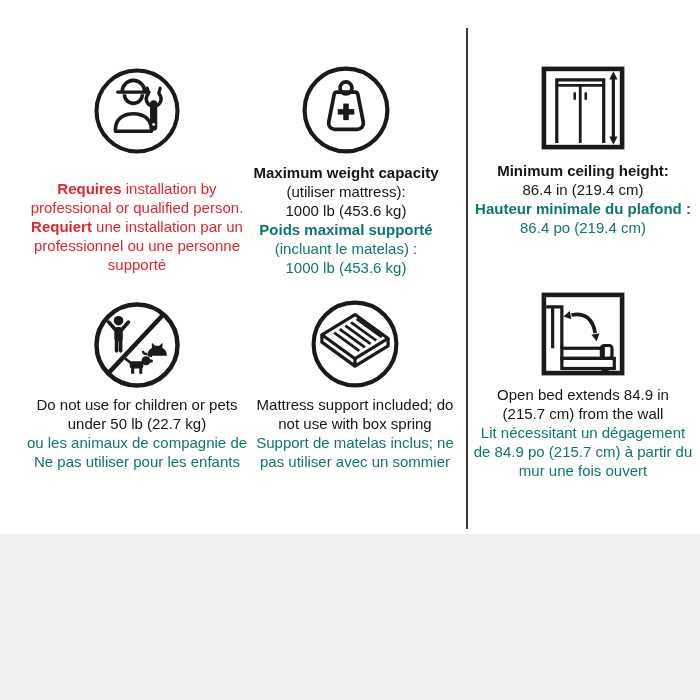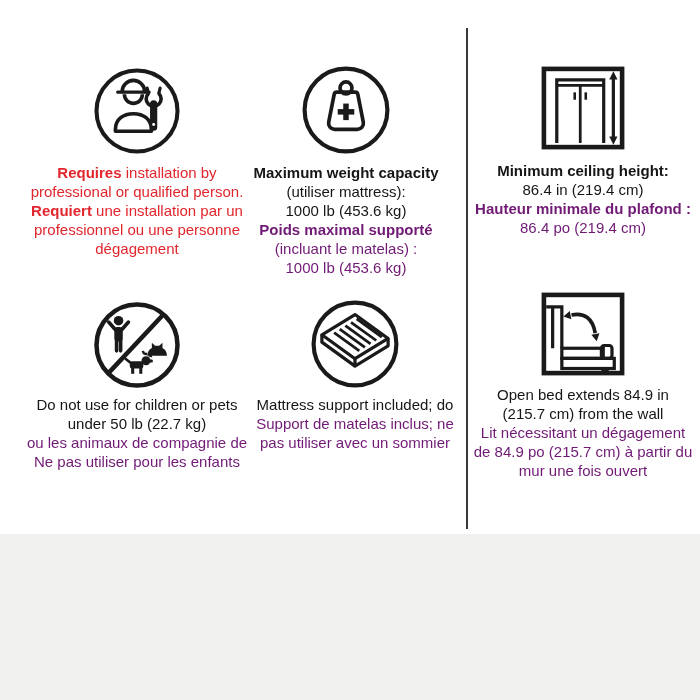--- a/index.html
+++ b/index.html
@@ -1,31 +1,31 @@
 <!DOCTYPE html>
 <html><head>
 <meta charset="utf-8">
 <style>
   html,body{margin:0;padding:0;}
   body{width:700px;height:700px;background:#fff;font-family:"Liberation Sans",sans-serif;}
   .canvas{position:relative;width:700px;height:700px;background:#fff;overflow:hidden;}
   .vdivider{position:absolute;left:466px;top:28px;width:1.5px;height:501px;background:#3a3a3a;}
   .cell{position:absolute;display:flex;flex-direction:column;align-items:center;text-align:center;}
-  .c1{left:18px;top:58px;width:238px;}
+  .c1{left:18px;top:58px;width:238px;gap:16px;}
   .c2{left:244px;top:58px;width:204px;}
   .c3{left:470px;top:56px;width:226px;}
   .c4{left:18px;top:288px;width:238px;}
   .c5{left:253px;top:288px;width:204px;}
   .c6{left:470px;top:278px;width:226px;}
   .iconbox{height:98px;display:flex;align-items:flex-end;justify-content:center;margin-bottom:7px;}
   .row2 .iconbox{height:102px;margin-bottom:5px;}
   .txt{font-size:15px;line-height:19px;color:#161616;}
   .line{white-space:nowrap;}
   .b{font-weight:bold;}
-  .fr{color:#701a75;}
+  .fr{color:#0f766e;}
   .red{color:#e2262d;}
   .bottom{position:absolute;left:0;top:534px;width:700px;height:166px;background:#f0f0ee;}
   svg{display:block;}
 </style>
 </head>
 <body>
 
 <div class="canvas">
   <div class="vdivider"></div>
 
@@ -42,21 +42,21 @@
         <line x1="74.2" y1="30.5" x2="75.7" y2="24.5" stroke-width="3.5" stroke-linecap="round"></line>
         <path d="M68.5 42 V68" stroke-width="8" stroke-linecap="round"></path>
         <circle cx="68.5" cy="65" r="1.6" fill="#ffffff" stroke="none"></circle>
       </svg>
     </div>
     <div class="txt red">
       <div class="line"><span class="b">Requires</span><span> installation by</span></div>
       <div class="line"><span class="b"></span><span>professional or qualified person.</span></div>
       <div class="line"><span class="b">Requiert</span><span> une installation par un</span></div>
       <div class="line"><span class="b"></span><span>professionnel ou une personne</span></div>
-      <div class="line"><span class="b"></span><span>dégagement</span></div>
+      <div class="line"><span class="b"></span><span>supporté</span></div>
     </div>
   </div>
 
   <div class="cell c2 row1">
     <div class="iconbox">
       <svg width="92" height="92" viewBox="0 0 100 100" fill="none" stroke="#1a1a1a">
         <circle cx="50" cy="50" r="45" stroke-width="4.5"></circle>
         <circle cx="50" cy="26" r="6.5" stroke-width="4"></circle>
         <path d="M40 30.5 h20 c1.5 0 2.5 1 2.8 2.2 l6 30.5 c0.8 4.2 -2.3 7.8 -6.3 7.8 h-25 c-4 0 -7.1 -3.6 -6.3 -7.8 l6 -30.5 c0.3 -1.2 1.3 -2.2 2.8 -2.2 z" stroke-width="4" stroke-linejoin="round"></path>
         <line x1="50" y1="43" x2="50" y2="61" stroke-width="6"></line>
@@ -141,20 +141,21 @@
           <line x1="27.3" y1="37.6" x2="54.7" y2="57.4"></line>
           <line x1="33.4" y1="33.9" x2="60.8" y2="53.7"></line>
           <line x1="39.5" y1="30.1" x2="66.9" y2="49.9"></line>
           <line x1="45.7" y1="26.4" x2="73.1" y2="46.2"></line>
           <line x1="51.8" y1="22.6" x2="79.2" y2="42.4"></line>
         </g>
       </svg>
     </div>
     <div class="txt">
       <div class="line">Mattress support included; do</div>
+      <div class="line">not use with box spring</div>
       <div class="line fr">Support de matelas inclus; ne</div>
       <div class="line fr">pas utiliser avec un sommier</div>
     </div>
   </div>
 
   <div class="cell c6 row2">
     <div class="iconbox">
       <svg width="92" height="92" viewBox="0 0 100 100" fill="none" stroke="#1a1a1a">
         <rect x="7.5" y="7.5" width="85" height="85" stroke-width="5"></rect>
         <path d="M10 20.5 H27 V65.5" stroke-width="3.5"></path>

